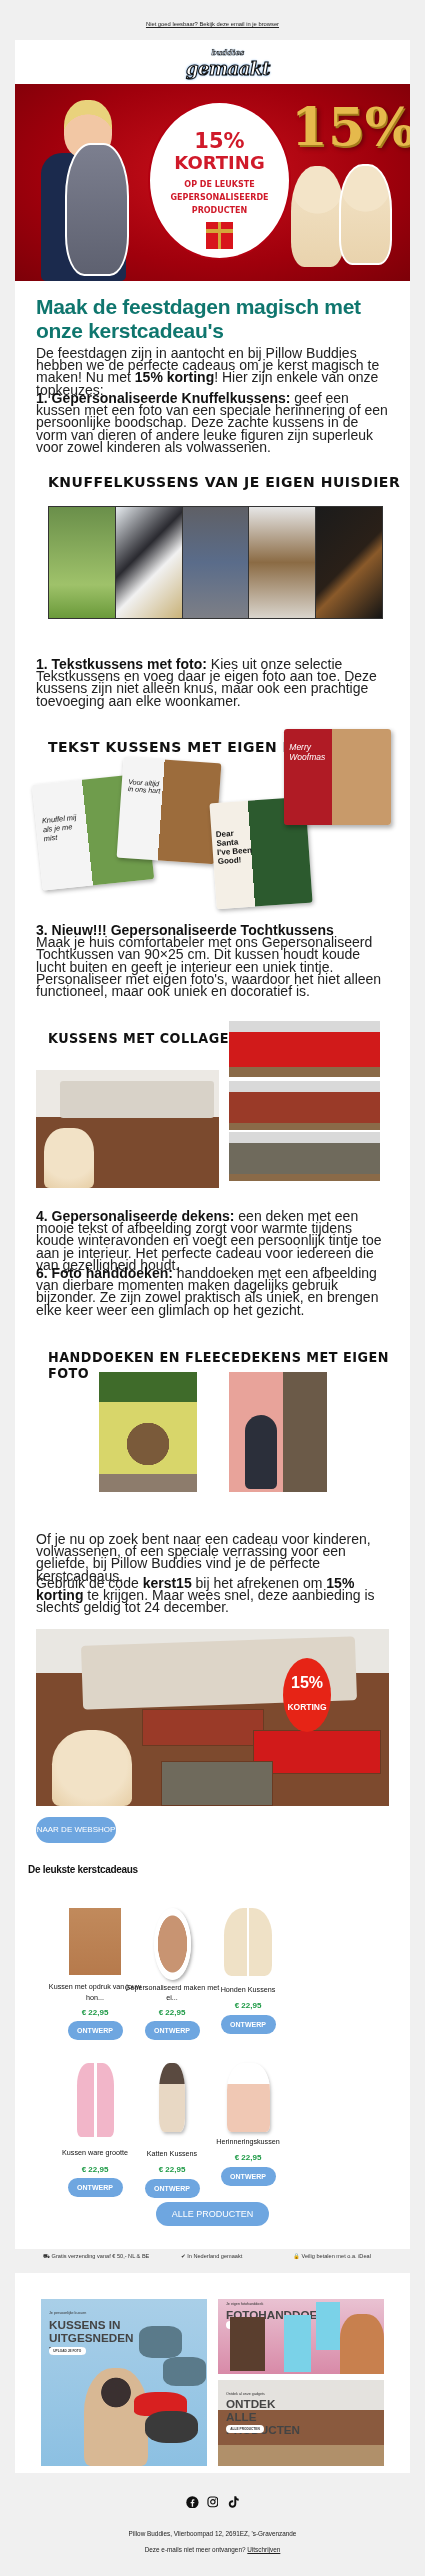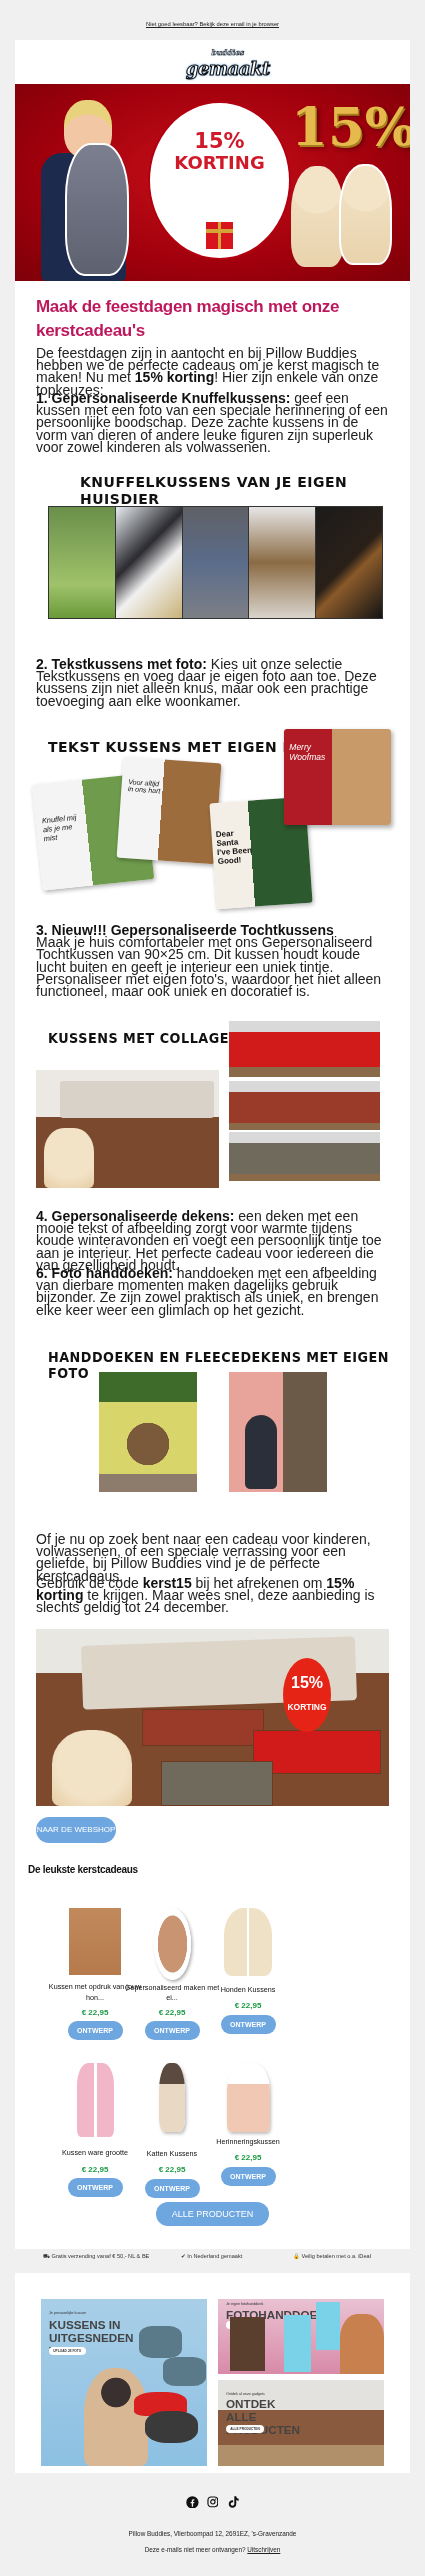--- a/index.html
+++ b/index.html
@@ -18,21 +18,21 @@
   .hero .boy .body { position:absolute; left:5.3px; top:53px; width:85px; height:128px; background:#1b2a4d; border-radius: 21px 21px 5.3px 5.3px; }
   .hero .boy .cat { position:absolute; left:29px; top:43px; width:64px; height:133px; background: linear-gradient(#7c7f8f, #5e6170); border: 2.1px solid #fff; border-radius: 40% 40% 30% 30%; }
   .hero .circle { position:absolute; left: 133px; top: 17px; width: 143px; height: 159px; border-radius: 50%; background:#fff; border: 2.7px double #b30010; outline: 1.6px solid #fff; outline-offset: -6.4px; text-align:center; }
   .hero .circle .big { font-family: "DejaVu Sans", sans-serif; font-weight:bold; color:#d01a2a; font-size: 21px; line-height: 21px; margin-top: 28px; }
   .hero .circle .big2 { font-family: "DejaVu Sans", sans-serif; font-weight:bold; color:#d01a2a; font-size: 18px; line-height: 21px; }
   .hero .circle .small { font-family: "DejaVu Sans", sans-serif; font-weight:bold; color:#d01a2a; font-size: 8px; line-height: 12.8px; margin-top: 6.4px; text-transform: uppercase; }
   .hero .gift { position:absolute; left: 191px; top: 138px; width: 26.6px; height: 26.6px; background: linear-gradient(90deg, transparent 44%, #d4a63a 44%, #d4a63a 56%, transparent 56%), linear-gradient(#d4a63a 0 0) 0 7.4px/100% 4.3px no-repeat, #d8141c; }
   .hero .gold15 { position:absolute; left: 276px; top: 10.6px; font-family:"DejaVu Serif", serif; font-weight:bold; font-size: 53px; color:#e5b94c; text-shadow: 1.6px 1.6px 0 #a57d1c, 3.2px 3.2px 5.3px rgba(0,0,0,.4); }
   .hero .dog { position:absolute; width: 53px; height: 101px; background: radial-gradient(circle at 50% 22%, #f3e4c8 30%, transparent 31%), linear-gradient(#f3e4c8, #e9d3ad); border-radius: 45% 45% 25% 25%; }
 
-  .h1 { position:absolute; left:36px; top: 295px; width: 351px; font-family:"Liberation Sans", sans-serif; font-weight:bold; font-size: 17px; line-height: 24.4px; color:#be185d; letter-spacing: -0.3px; }
+  .h1 { position:absolute; left:36px; top: 295px; width: 351px; font-family:"Liberation Sans", sans-serif; font-weight:bold; font-size: 21px; line-height: 24.4px; color:#0f766e; letter-spacing: -0.3px; }
   .p { position:absolute; left:36px; width: 356px; font-size: 14px; line-height: 12.2px; color:#222; }
   .p b { color:#111; }
 
   .stamp { position:absolute; font-family: "DejaVu Sans", sans-serif; font-weight: 900; font-size: 14px; color:#111; text-transform: uppercase; letter-spacing: 0.5px; font-style: normal; transform: scaleY(1.05); }
   .stamp.sm { font-size: 12.8px; }
 
   .strip { position:absolute; left: 48px; top: 506px; width: 335px; height: 113px; display:flex; border:1.1px solid #333; background:#333; gap:1.1px; }
   .strip div { flex:1; }
   .pillow { position:absolute; border-radius: 3.2px; box-shadow: 1.1px 2.1px 4.3px rgba(0,0,0,.3); }
   .photo { position:absolute; }
@@ -74,46 +74,47 @@
 
 <div class="hero">
   <div class="boy">
     <div class="body"></div>
     <div class="head"></div>
     <div class="cat"></div>
   </div>
   <div class="circle">
     <div class="big">15%</div>
     <div class="big2">KORTING</div>
+    <div class="small"><span>op de leukste</span><br><span>gepersonaliseerde</span><br><span>producten</span></div>
   </div>
   <div class="gift"></div>
   <div class="gold15">15%</div>
   <div class="dog" style="left:276px;top:82px;"></div>
   <div class="dog" style="left:324px;top:80px;border:2.1px solid #fff;"></div>
 </div>
 
 <div class="h1">Maak de feestdagen magisch met onze kerstcadeau's</div>
 <div class="p" style="top:347px;">
   <span>De feestdagen zijn in aantocht en bij Pillow Buddies hebben we de perfecte cadeaus om je kerst magisch te maken! Nu met </span><b>15% korting</b><span>! Hier zijn enkele van onze topkeuzes:</span>
 </div>
 <div class="p" style="top:392px;">
   <b>1. Gepersonaliseerde Knuffelkussens:</b><span> geef een kussen met een foto van een speciale herinnering of een persoonlijke boodschap. Deze zachte kussens in de vorm van dieren of andere leuke figuren zijn superleuk voor zowel kinderen als volwassenen.</span>
 </div>
 
-<div class="stamp" style="left:48px;top:474px;margin-left:32px;">Knuffelkussens van je eigen huisdier</div>
+<div class="stamp" style="left:48px;top:474px;">Knuffelkussens van je eigen huisdier</div>
 <div class="strip">
   <div style="background:linear-gradient(#6a8f4a,#9fc26a 70%,#6a9a3a);"></div>
   <div style="background:linear-gradient(135deg,#e7ecf0,#2a2a30 40%,#f1f1f1 60%,#c9b278);"></div>
   <div style="background:linear-gradient(#5f6066,#5a6c8a 50%,#7d7f86);"></div>
   <div style="background:linear-gradient(#e6e6e6,#8b6b44 50%,#d9d4cc);"></div>
   <div style="background:linear-gradient(135deg,#1b1b1b,#2a2018 50%,#8a5a2a 60%,#141414);"></div>
 </div>
 
 <div class="p" style="top:658px;">
-  <b>2. Tekstkussens met foto:</b><span> Kies uit onze selectie Tekstkussens en voeg daar je eigen foto aan toe. Deze kussens zijn niet alleen knus, maar ook een prachtige toevoeging aan elke woonkamer.</span>
+  <b>1. Tekstkussens met foto:</b><span> Kies uit onze selectie Tekstkussens en voeg daar je eigen foto aan toe. Deze kussens zijn niet alleen knus, maar ook een prachtige toevoeging aan elke woonkamer.</span>
 </div>
 <div class="stamp" style="left:48px;top:739px;">Tekst kussens met eigen foto</div>
 <div class="pillow" style="left:37px;top:779px;width:112px;height:106px;background:linear-gradient(90deg,#f4f4f4 45%,#6f9c4c 45%);transform:rotate(-6deg);">
   <span style="position:absolute;left:6.4px;top:32px;width:43px;font-size:7.4px;font-style:italic;color:#111;">Knuffel mij als je me mist</span>
 </div>
 <div class="pillow" style="left:120px;top:760px;width:98px;height:101px;background:linear-gradient(90deg,#f4f4f4 42%,#9c6c3c 42%);transform:rotate(4deg);">
   <span style="position:absolute;left:6.4px;top:21px;width:37px;font-size:7px;font-style:italic;color:#111;">Voor altijd in ons hart</span>
 </div>
 <div class="pillow" style="left:213px;top:800px;width:96px;height:106px;background:linear-gradient(90deg,#f4efe6 40%,#2c5a2e 40%);transform:rotate(-4deg);">
   <span style="position:absolute;left:4.3px;top:26.6px;width:37px;font-size:8px;font-weight:bold;color:#111;">Dear Santa I've Been Good!</span>

